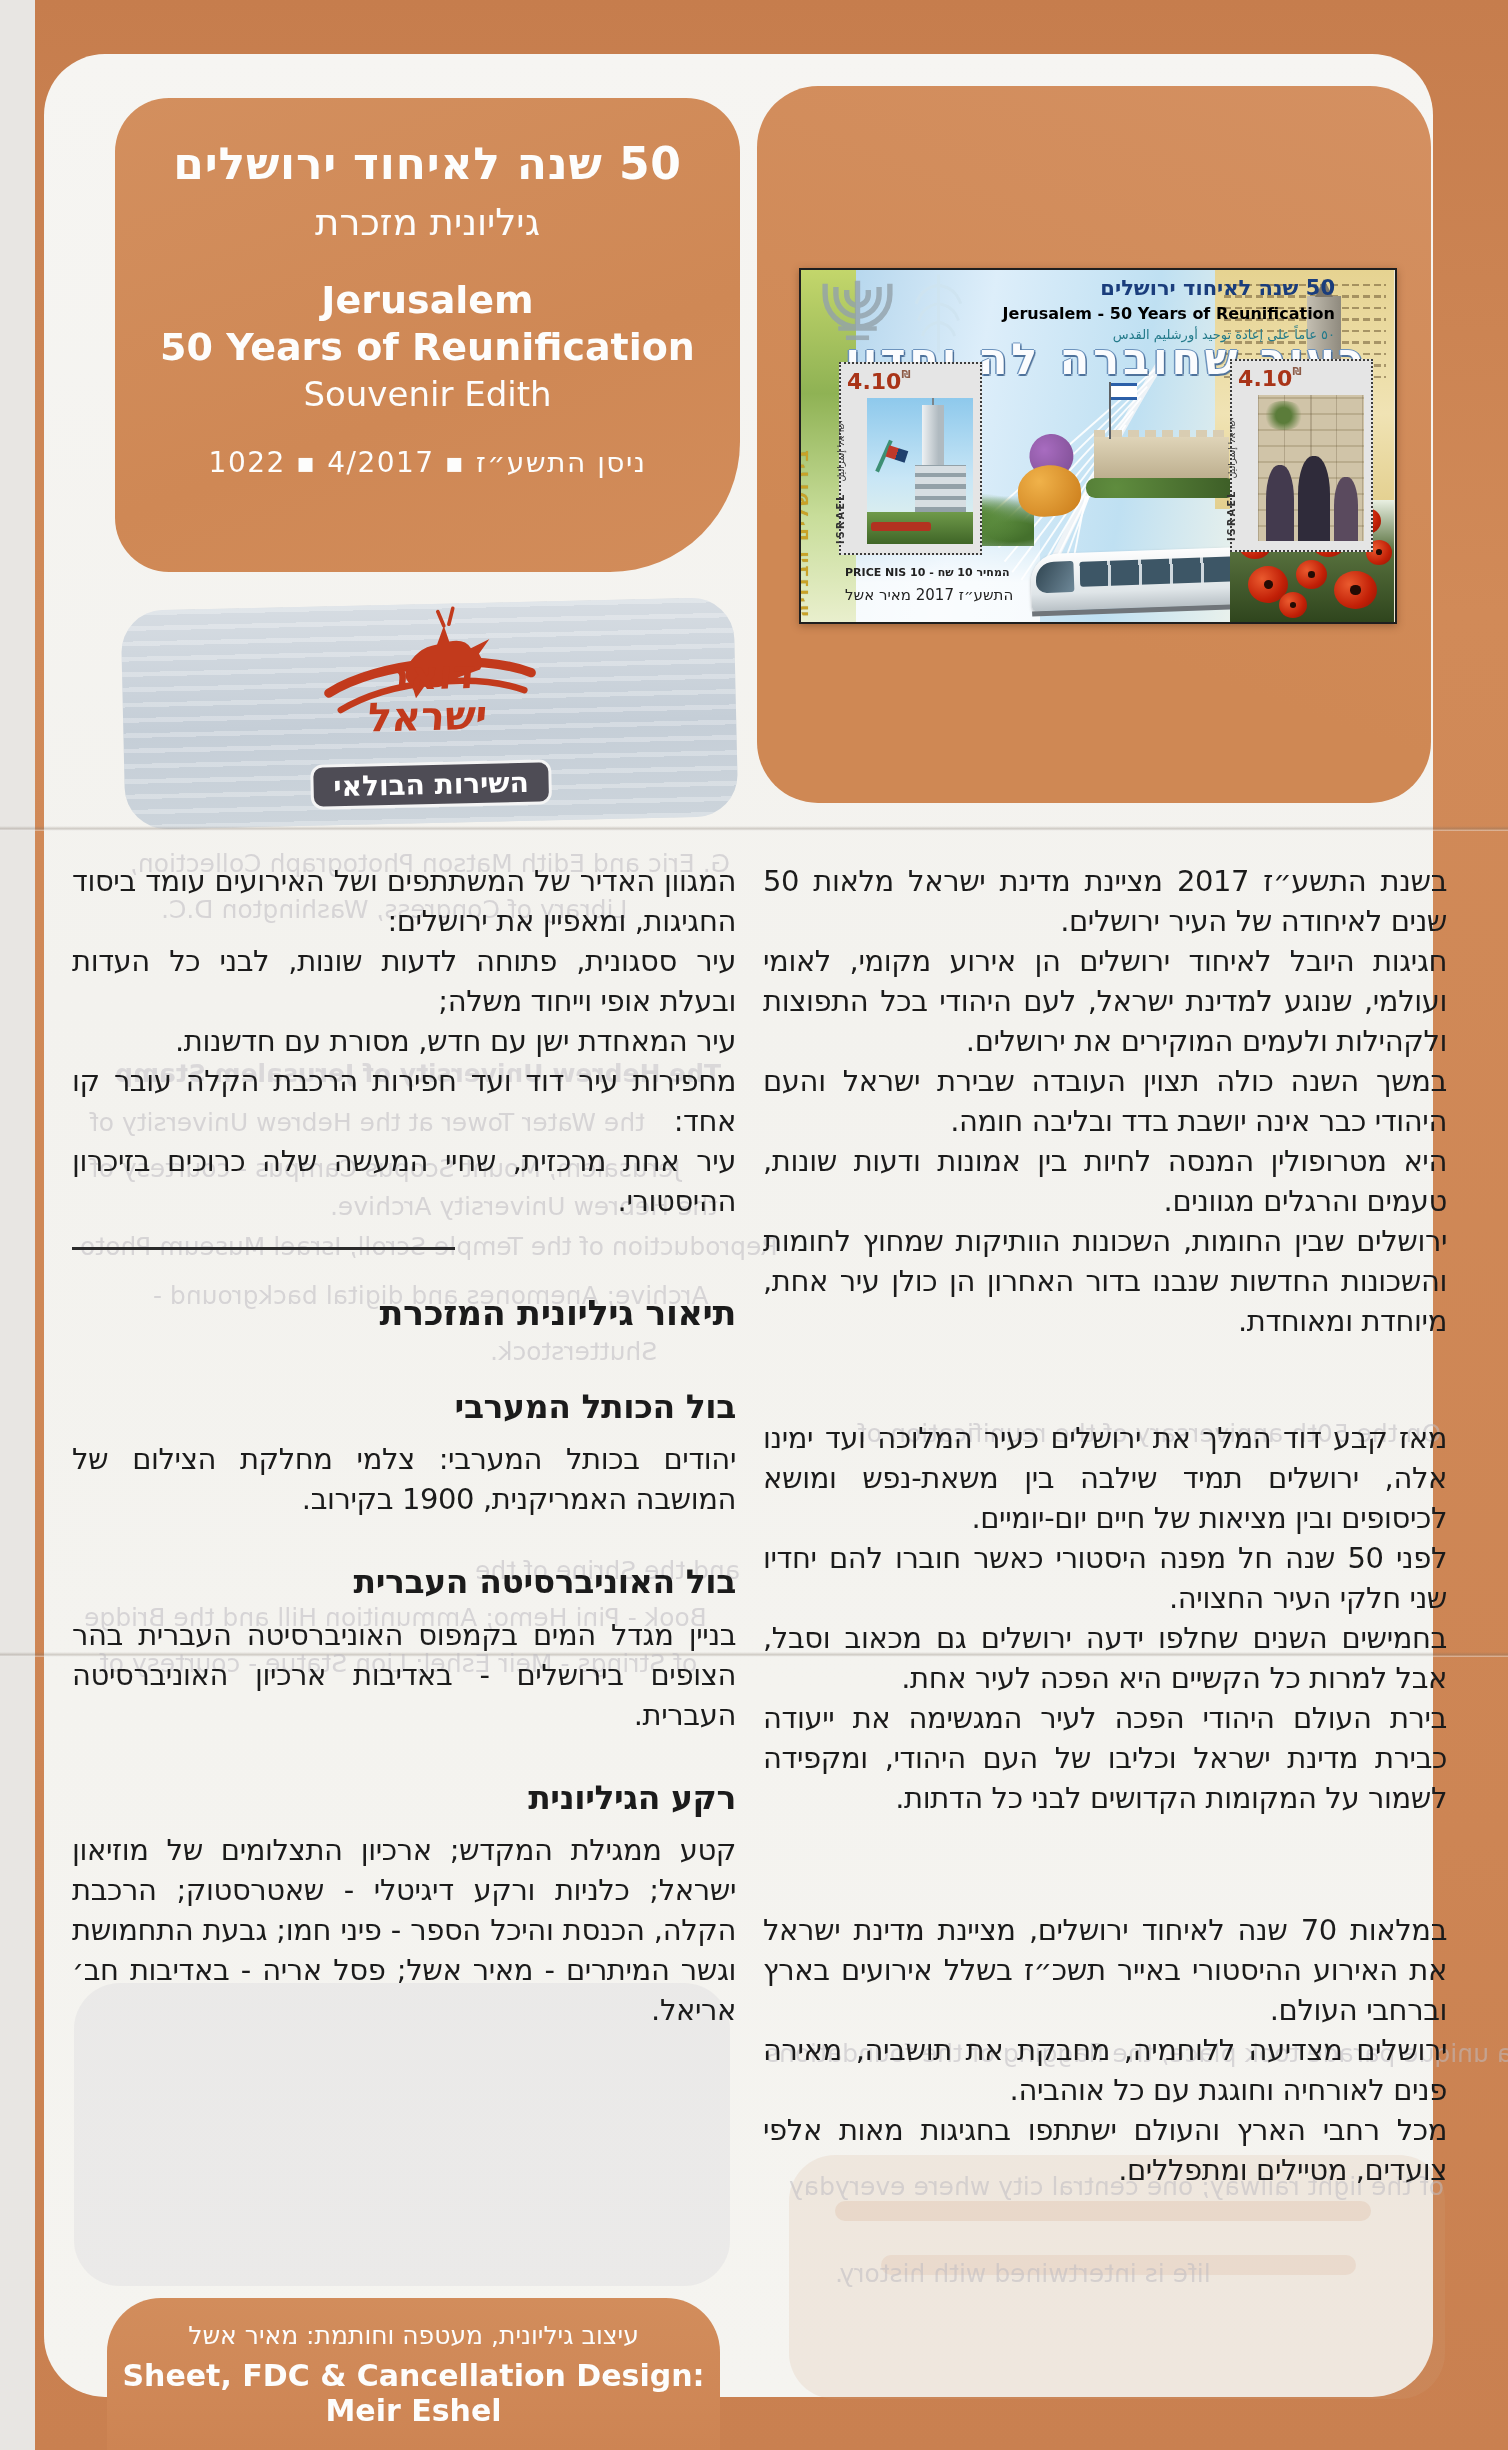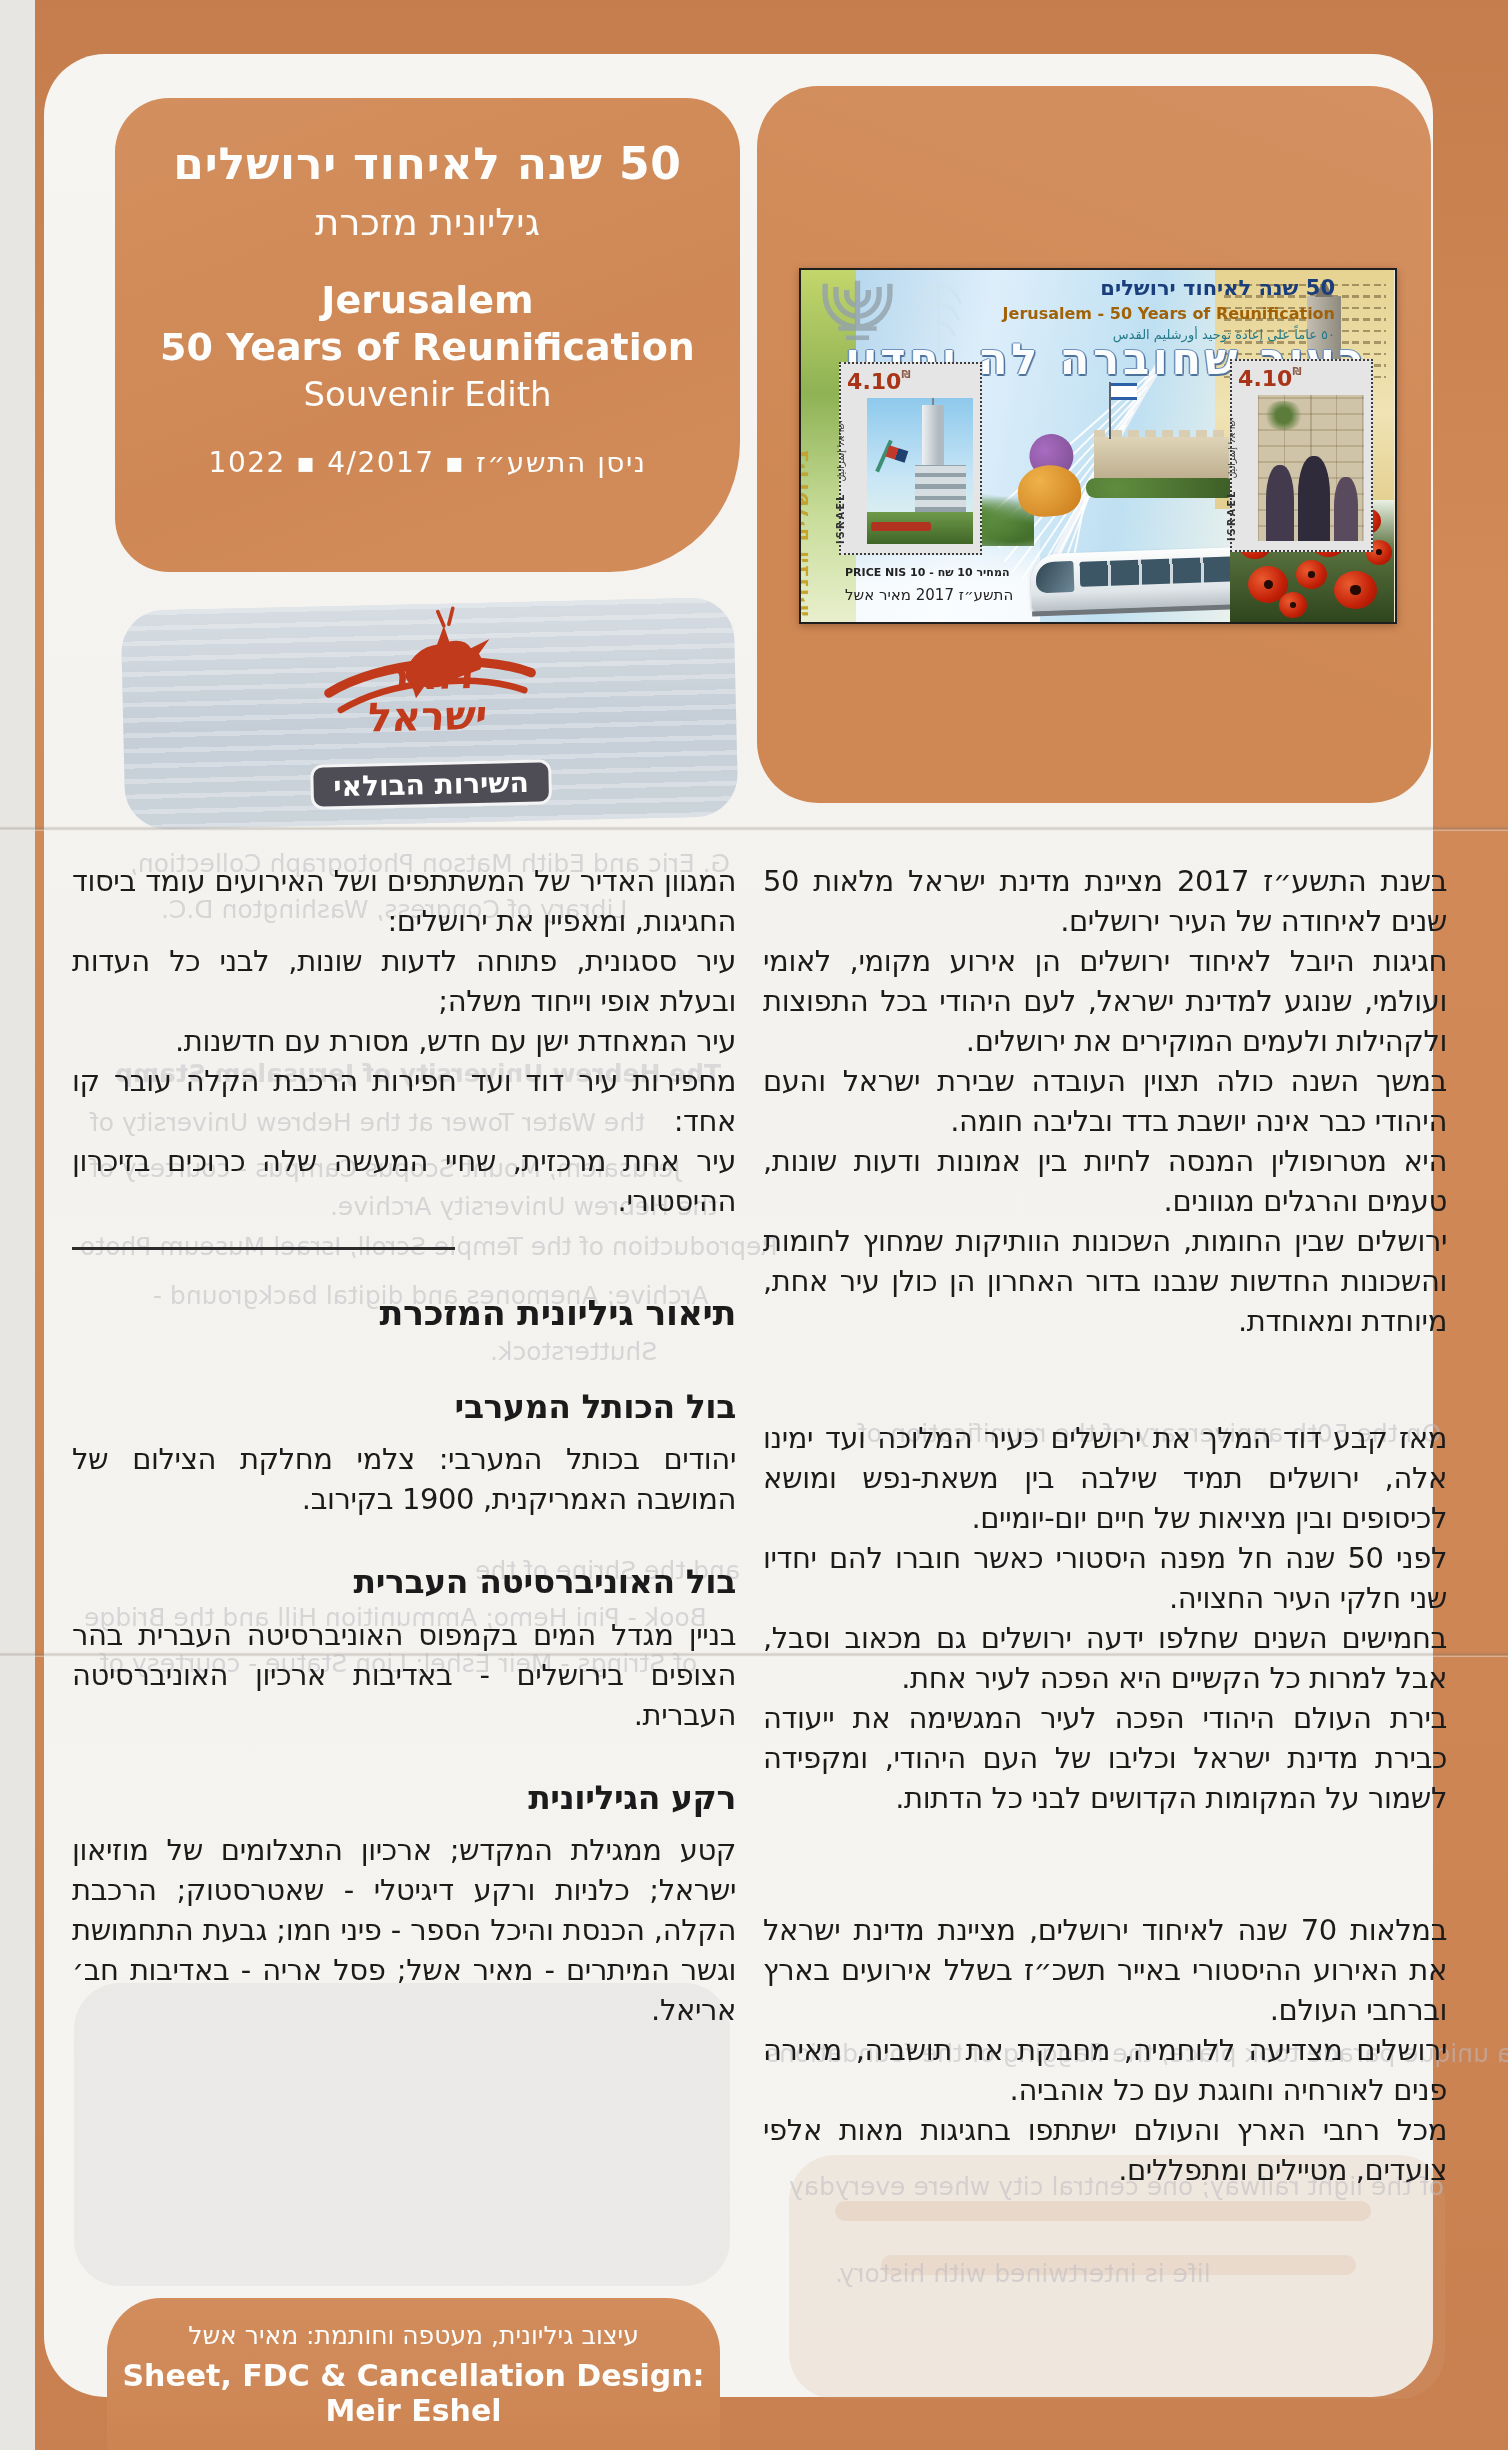--- a/index.html
+++ b/index.html
@@ -55,21 +55,21 @@
           background:repeating-linear-gradient(0deg,rgba(70,48,18,.55) 0 2.3px,rgba(0,0,0,0) 2.3px 11.5px);
           -webkit-mask-image:repeating-linear-gradient(90deg,#000 0 7px,transparent 7px 10.7px);
           mask-image:repeating-linear-gradient(90deg,#000 0 7px,transparent 7px 10.7px);}
   .ss-tower{position:absolute;left:506px;top:26px;width:34px;height:89px;
           background:linear-gradient(90deg,#c4bfb2,#8f8a7e);}
   .ss-tower::before{content:"";position:absolute;left:7.7px;top:-17px;width:0;height:0;
           border-left:9.2px solid transparent;border-right:9.2px solid transparent;border-bottom:18.4px solid #7d7668;}
   .ss-menorah{position:absolute;left:6.1px;top:3.1px;width:101px;height:74px;opacity:.8;}
   .ss-palm{position:absolute;left:109px;top:0;width:57px;height:86px;opacity:.8;}
   .ss-t-he{position:absolute;right:60px;top:6.1px;font-size:21px;font-weight:bold;color:#1a3d7c;direction:rtl;}
-  .ss-t-en{position:absolute;right:60px;top:34px;font-size:16px;font-weight:bold;color:#a16207;}
+  .ss-t-en{position:absolute;right:60px;top:34px;font-size:16px;font-weight:bold;color:#000000;}
   .ss-t-ar{position:absolute;right:60px;top:57px;font-size:13px;color:#237a8a;direction:rtl;}
   .ss-display{position:absolute;left:21.5px;top:64px;width:567px;text-align:center;direction:rtl;
           font-size:43px;font-weight:bold;letter-spacing:3.8px;color:#fbfcfe;z-index:2;
           text-shadow:1.5px 1.5px 0 rgba(36,64,104,.4),-1.5px 0 0 #6d93bd,1.5px 0 0 #6d93bd,0 -1.5px 0 #6d93bd,0 1.5px 0 #6d93bd;}
   .ss-bridge{position:absolute;left:182px;top:86px;width:247px;height:227px;z-index:1;}
   .ss-wall{position:absolute;left:293px;top:167px;width:135px;height:49px;z-index:3;
           background:linear-gradient(180deg,#dfd4b8,#b7a887);}
   .ss-wall::before{content:"";position:absolute;top:-7px;left:0;width:100%;height:7px;
           background:repeating-linear-gradient(90deg,#d9cdb2 0 10.7px,rgba(0,0,0,0) 10.7px 17px);}
   .ss-bush{position:absolute;left:285px;top:208px;width:150px;height:20px;border-radius:9.2px;z-index:3;

